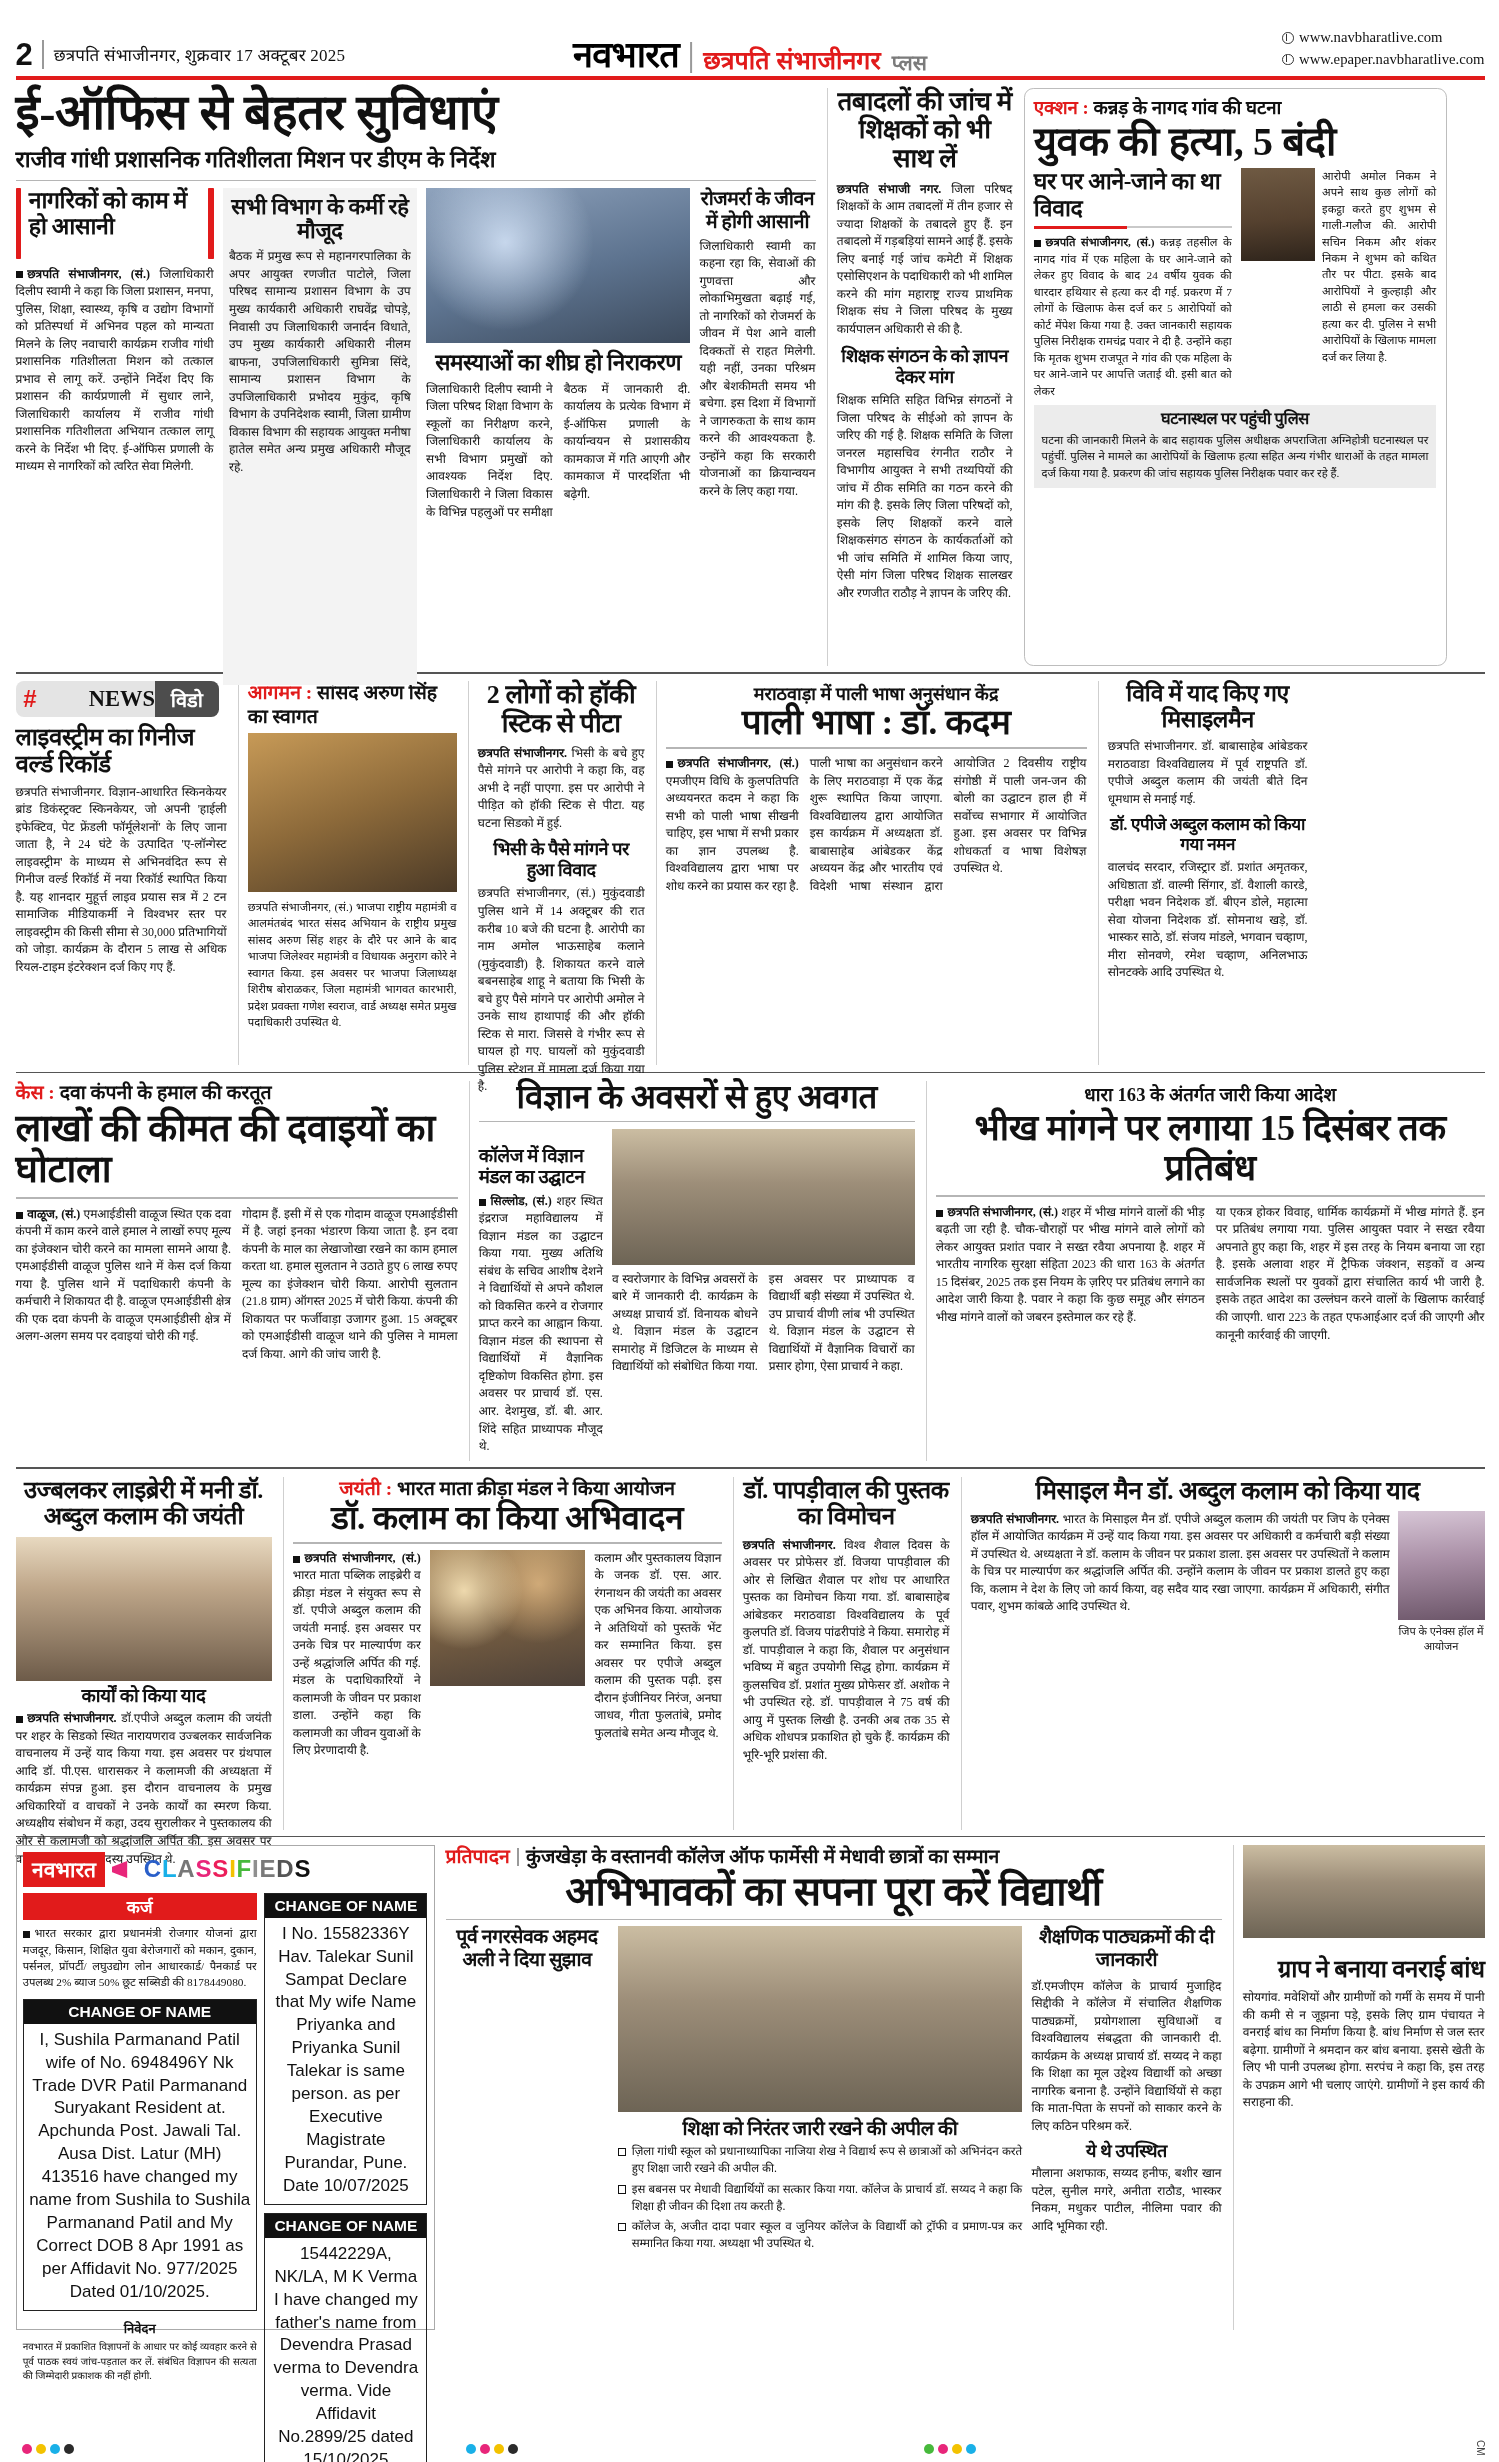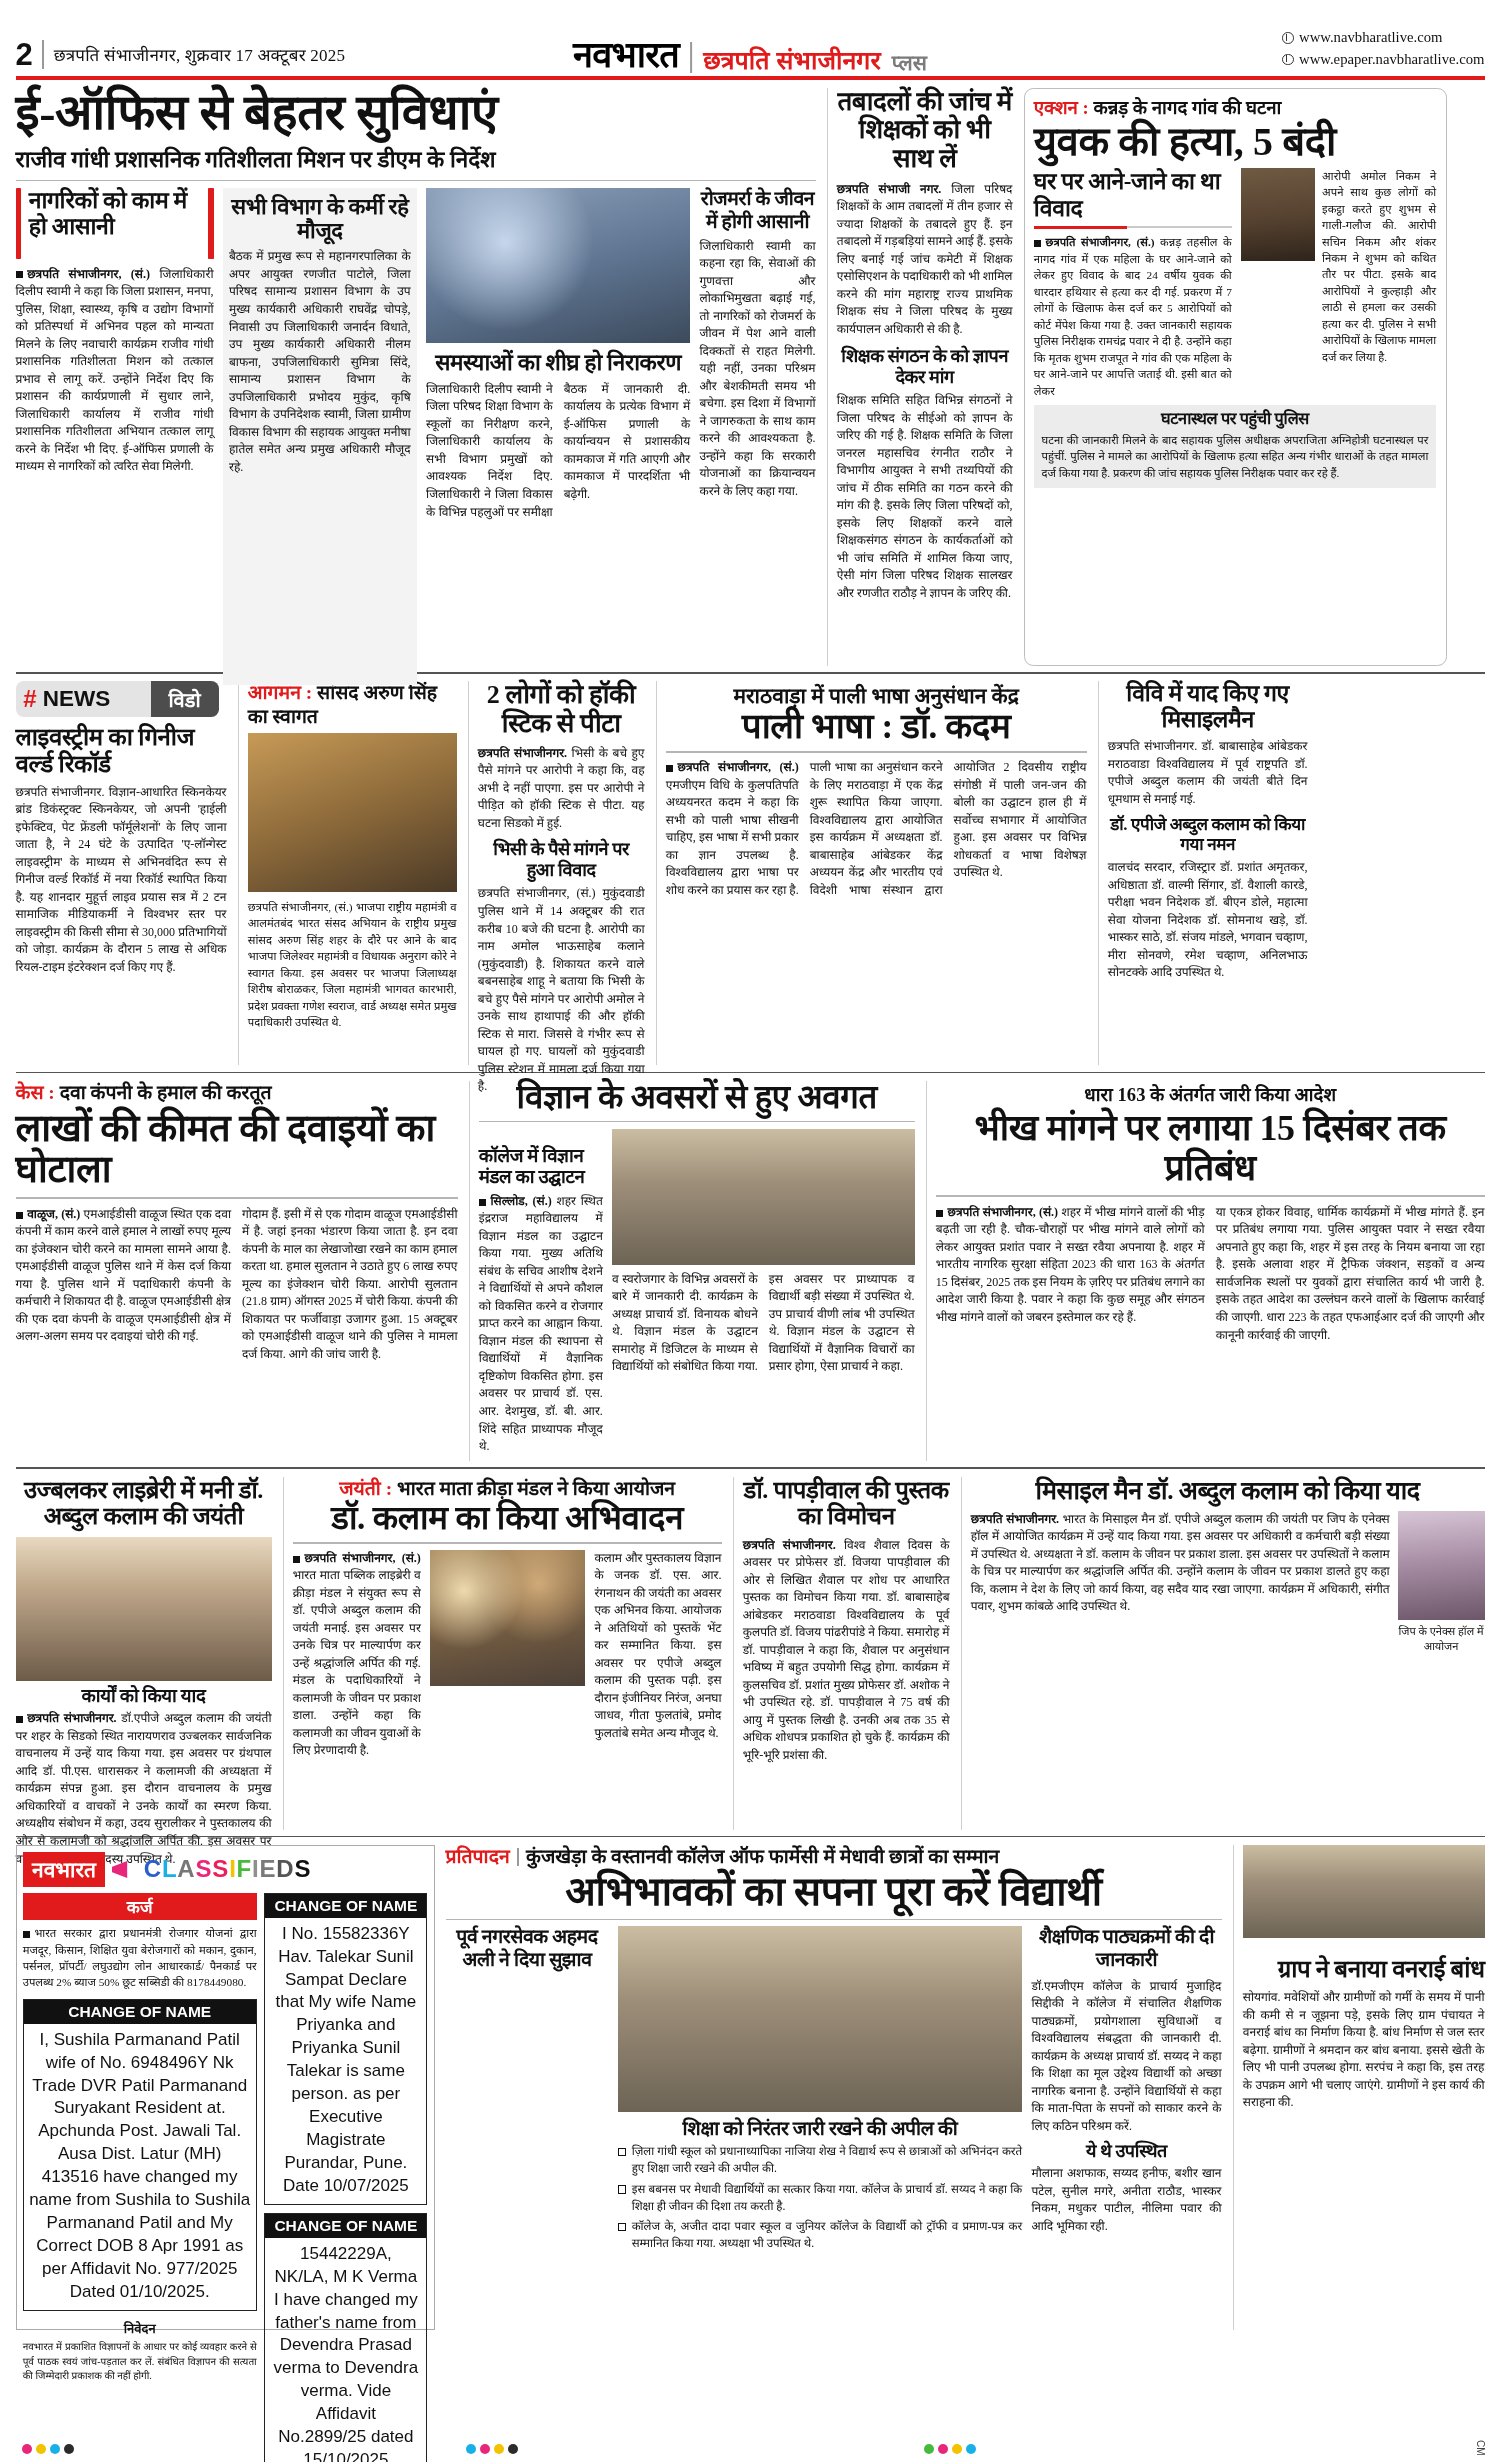--- a/index.html
+++ b/index.html
@@ -68,21 +68,21 @@
   .rounded-box { border:1.2px solid #bdbdbd; border-radius:9.3px; padding:7.8px 9.3px; }
 
   
   .bar-head { display:flex; gap:7.8px; }
   .redbar { width:5.4px; background:#e11b1b; flex:none; border-radius:0.8px; }
 
   
   .news-pill { display:flex; height:36px; border-radius:7.8px; overflow:hidden; width:203px; }
   .news-pill .left { flex:1; background:#e4e4e4; display:flex; align-items:center; gap:6.2px; padding-left:7.8px; }
   .news-pill .hash { color:#e11b1b; font-family:"Liberation Sans",sans-serif; font-weight:bold; font-size:24px; line-height:1; }
-  .news-pill .nw { font-family:Liberation Sans, sans-serif; font-weight:bold; font-size:22.5px; line-height:1; }
+  .news-pill .nw { font-family:Liberation Serif, serif; font-weight:bold; font-size:22.5px; line-height:1;margin-left:46px; }
   .news-pill .right { width:68px; background:#4d4d4d; color:#fff; font-weight:bold; font-size:20px; display:flex; align-items:center; justify-content:center; }
   .ul-wrap { display:flex; align-items:center; margin:3.9px 0 5.4px; }
   .ul-wrap .a { height:3.1px; background:#e11b1b; width:93px; }
   .ul-wrap .b { height:1.6px; background:#c9c9c9; flex:1; }
 
   .cols2 { column-count:2; column-gap:11px; column-rule:0; }
   .cols3 { column-count:3; column-gap:11px; }
 
   
   .cls-logo { display:flex; align-items:center; gap:6.2px; }
@@ -245,21 +245,21 @@
       <div class="hl" style="font-size:26px; line-height:1.1; text-align:center;">2 लोगों को हॉकी स्टिक से पीटा</div>
       <div class="body-t" style="margin-top:6.2px;">
         <b>छत्रपति संभाजीनगर.</b>
         <span>भिसी के बचे हुए पैसे मांगने पर आरोपी ने कहा कि, वह अभी दे नहीं पाएगा. इस पर आरोपी ने पीड़ित को हॉकी स्टिक से पीटा. यह घटना सिडको में हुई.</span>
       </div>
       <div class="hl" style="font-size:18px; line-height:1.15; text-align:center; margin:7px 0 4.7px;">भिसी के पैसे मांगने पर हुआ विवाद</div>
       <div class="body-t">छत्रपति संभाजीनगर, (सं.) मुकुंदवाडी पुलिस थाने में 14 अक्टूबर की रात करीब 10 बजे की घटना है. आरोपी का नाम अमोल भाऊसाहेब कलाने (मुकुंदवाडी) है. शिकायत करने वाले बबनसाहेब शाहू ने बताया कि भिसी के बचे हुए पैसे मांगने पर आरोपी अमोल ने उनके साथ हाथापाई की और हॉकी स्टिक से मारा. जिससे वे गंभीर रूप से घायल हो गए. घायलों को मुकुंदवाडी पुलिस स्टेशन में मामला दर्ज किया गया है.</div>
     </div>
 
     <div style="width:431px; border-left:1.6px solid #cfcfcf; padding-left:9.3px;">
-      <div style="font-size:21px; font-weight:bold; text-align:center;">मराठवाड़ा में पाली भाषा अनुसंधान केंद्र</div>
+      <div style="font-size:18px; font-weight:bold; text-align:center;">मराठवाड़ा में पाली भाषा अनुसंधान केंद्र</div>
       <div class="hl" style="font-size:35px; text-align:center;">पाली भाषा : डॉ. कदम</div>
       <div class="rule-gray" style="margin:6.2px 0;"></div>
       <div class="body-t cols3" style="height:225px;">
         <span class="dateline-sq"></span><b>छत्रपति संभाजीनगर, (सं.)</b>
         <span>एमजीएम विधि के कुलपतिपति अध्ययनरत कदम ने कहा कि सभी को पाली भाषा सीखनी चाहिए, इस भाषा में सभी प्रकार का ज्ञान उपलब्ध है. विश्वविद्यालय द्वारा भाषा पर शोध करने का प्रयास कर रहा है. पाली भाषा का अनुसंधान करने के लिए मराठवाड़ा में एक केंद्र शुरू स्थापित किया जाएगा. विश्वविद्यालय द्वारा आयोजित इस कार्यक्रम में अध्यक्षता डॉ. बाबासाहेब आंबेडकर केंद्र अध्ययन केंद्र और भारतीय एवं विदेशी भाषा संस्थान द्वारा आयोजित 2 दिवसीय राष्ट्रीय संगोष्ठी में पाली जन-जन की बोली का उद्घाटन हाल ही में सर्वोच्च सभागार में आयोजित हुआ. इस अवसर पर विभिन्न शोधकर्ता व भाषा विशेषज्ञ उपस्थित थे.</span>
       </div>
     </div>
 
     <div style="width:210px; border-left:1.6px solid #cfcfcf; padding-left:9.3px;">
       <div class="hl" style="font-size:23px; line-height:1.12; text-align:center;">विवि में याद किए गए मिसाइलमैन</div>

